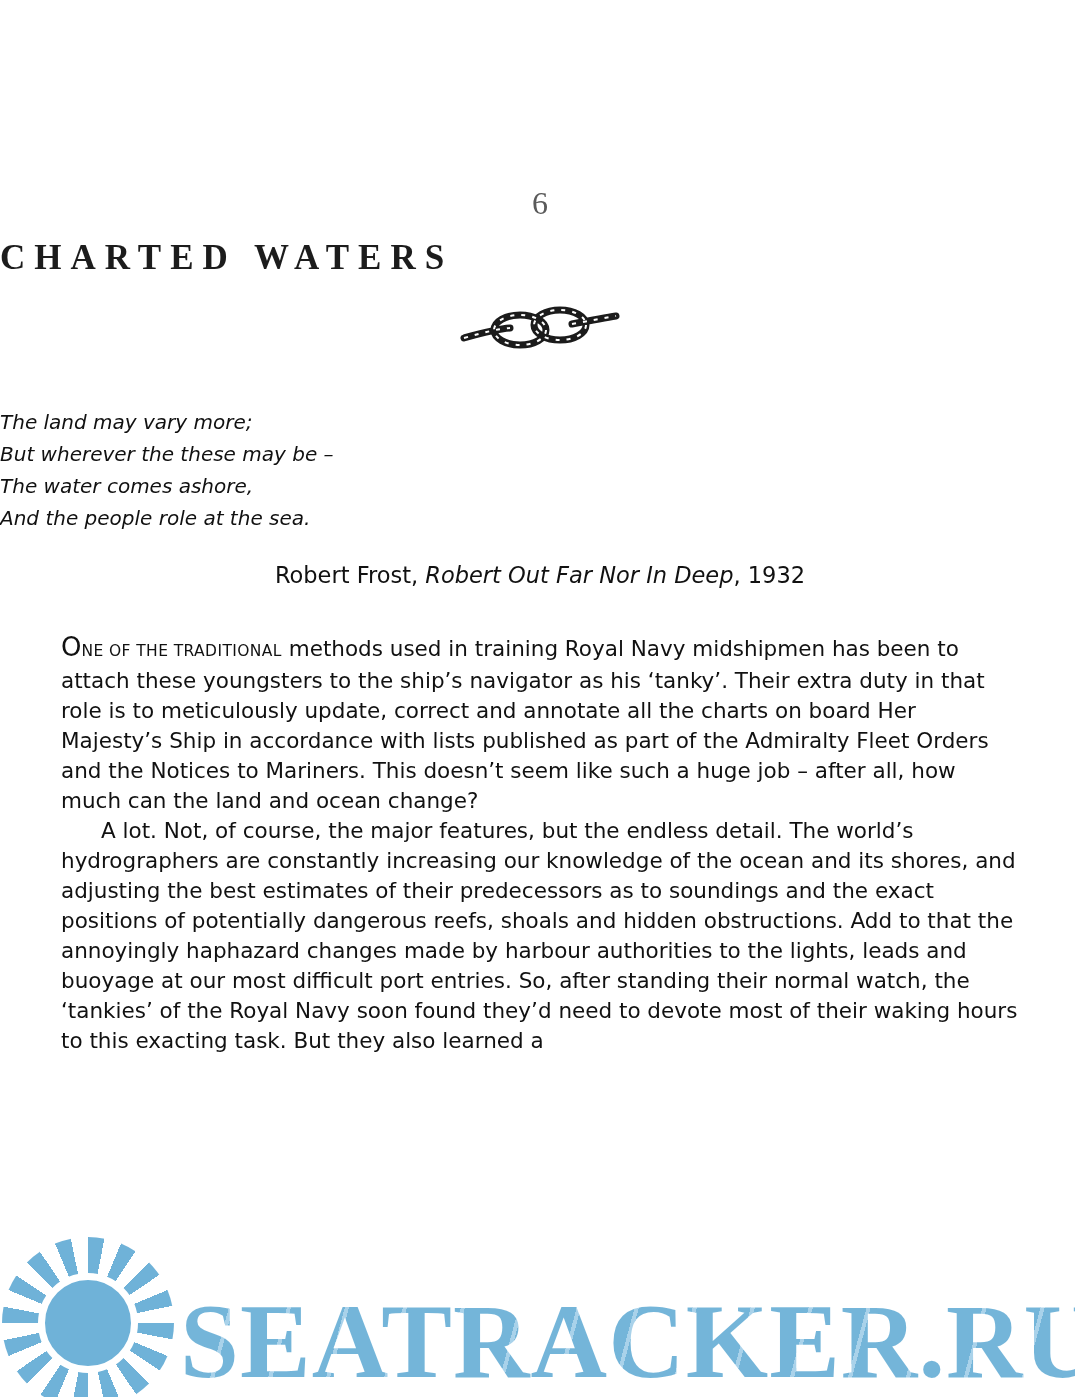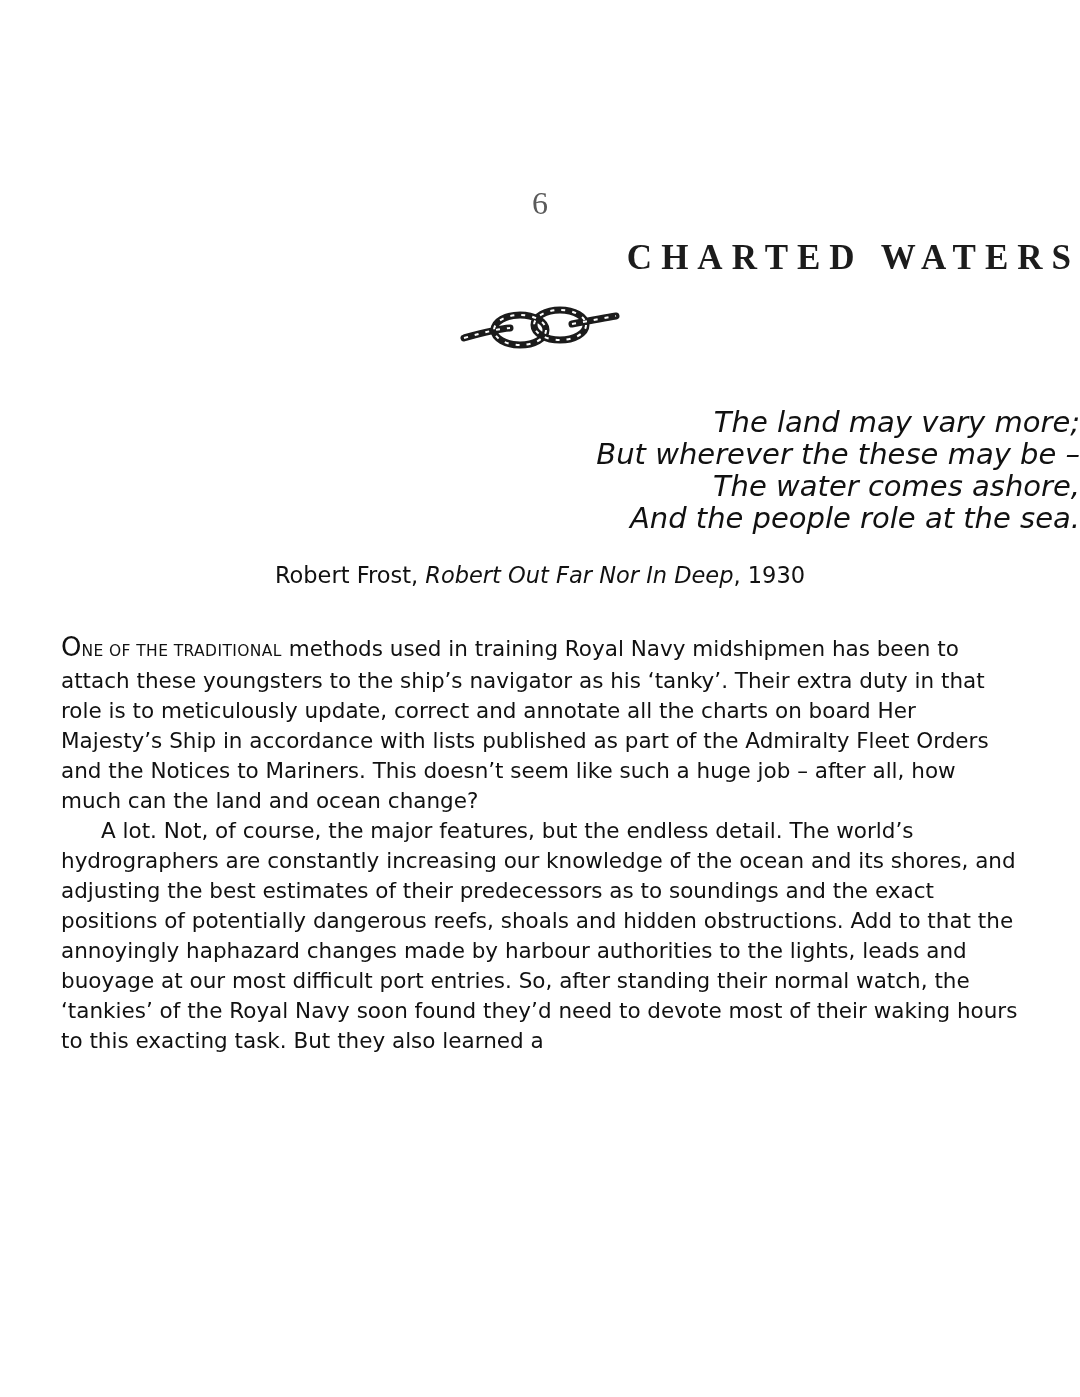--- a/index.html
+++ b/index.html
@@ -19,35 +19,35 @@
   .chapter-number {
     padding-top: 185px;
     text-align: center;
     font-family: "Liberation Serif", serif;
     font-size: 32px;
     color: #5a5a5a;
     margin-bottom: 16px;
   }
   .chapter-title {
     margin: 0 0 18px 0;
-    text-align: right;
+    text-align: left;
     font-family: "Liberation Serif", serif;
     font-weight: 700;
     font-size: 35px;
     letter-spacing: 9px;
     color: #1c1c1c;
   }
   .knot {
     text-align: center;
     margin-bottom: 44px;
   }
   .epigraph {
-    text-align: right;
+    text-align: left;
     font-style: italic;
-    font-size: 29px;
+    font-size: 20px;
     line-height: 32px;
     color: #111111;
     margin-bottom: 28px;
   }
   .attribution {
     text-align: center;
     font-size: 22.5px;
     color: #111111;
     margin-bottom: 44px;
   }
@@ -153,24 +153,28 @@
   </div>
 
   <div class="epigraph">
     <div>The land may vary more;</div>
     <div>But wherever the these may be –</div>
     <div>The water comes ashore,</div>
     <div>And the people role at the sea.</div>
   </div>
 
   <div class="attribution">
-    <span>Robert Frost, </span><span class="work">Robert Out Far Nor In Deep</span><span>, 1930</span>
+    <span>Robert Frost, </span><span class="work">Robert Out Far Nor In Deep</span><span>, 1932</span>
   </div>
 
   <div class="body-text">
     <p>
       <span class="lead-initial">O</span><span class="lead-smallcaps">ne of the traditional</span><span> methods used in training Royal Navy midshipmen has been to attach these youngsters to the ship’s navigator as his ‘tanky’. Their extra duty in that role is to meticulously update, correct and annotate all the charts on board Her Majesty’s Ship in accordance with lists published as part of the Admiralty Fleet Orders and the Notices to Mariners. This doesn’t seem like such a huge job – after all, how much can the land and ocean change?</span>
     </p>
     <p class="indent">A lot. Not, of course, the major features, but the endless detail. The world’s hydrographers are constantly increasing our knowledge of the ocean and its shores, and adjusting the best estimates of their predecessors as to soundings and the exact positions of potentially dangerous reefs, shoals and hidden obstructions. Add to that the annoyingly haphazard changes made by harbour authorities to the lights, leads and buoyage at our most difficult port entries. So, after standing their normal watch, the ‘tankies’ of the Royal Navy soon found they’d need to devote most of their waking hours to this exacting task. But they also learned a</p>
   </div>
 
+  <div class="watermark">
+    <div class="sun"></div>
+    <div class="wm-text">SEATRACKER.RU</div>
+  </div>
 
 </div>
 
 </body></html>

